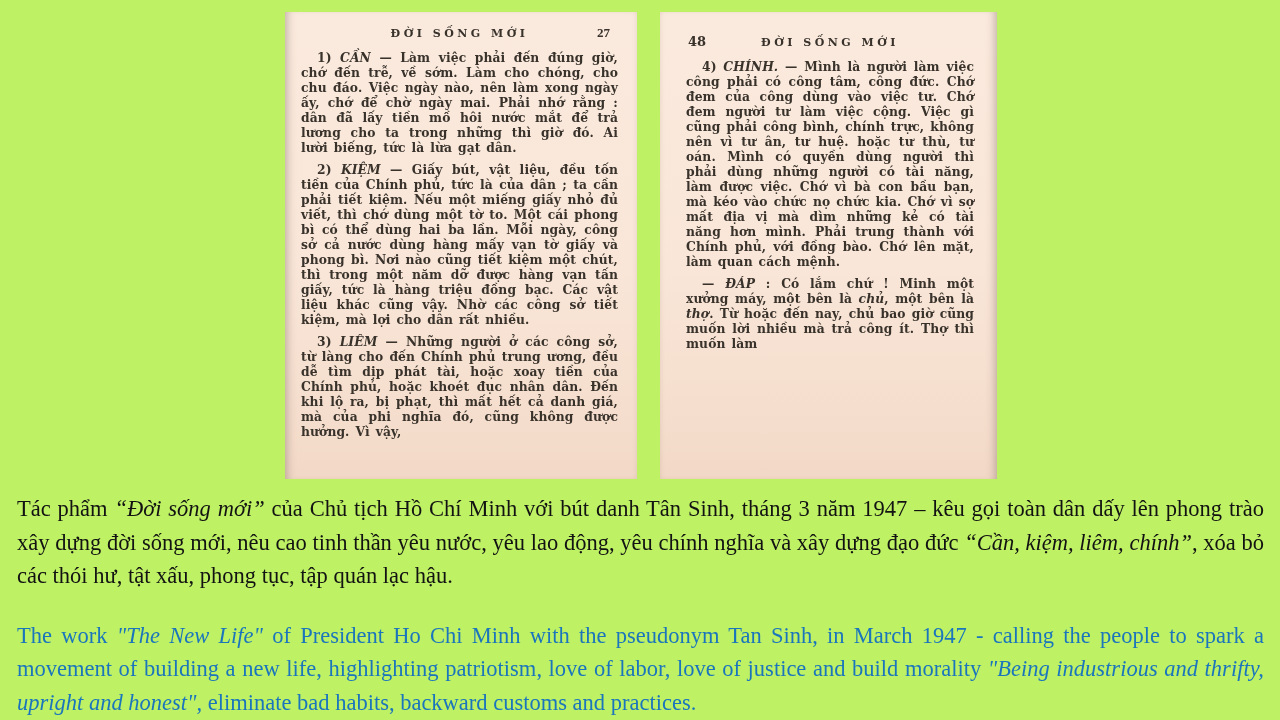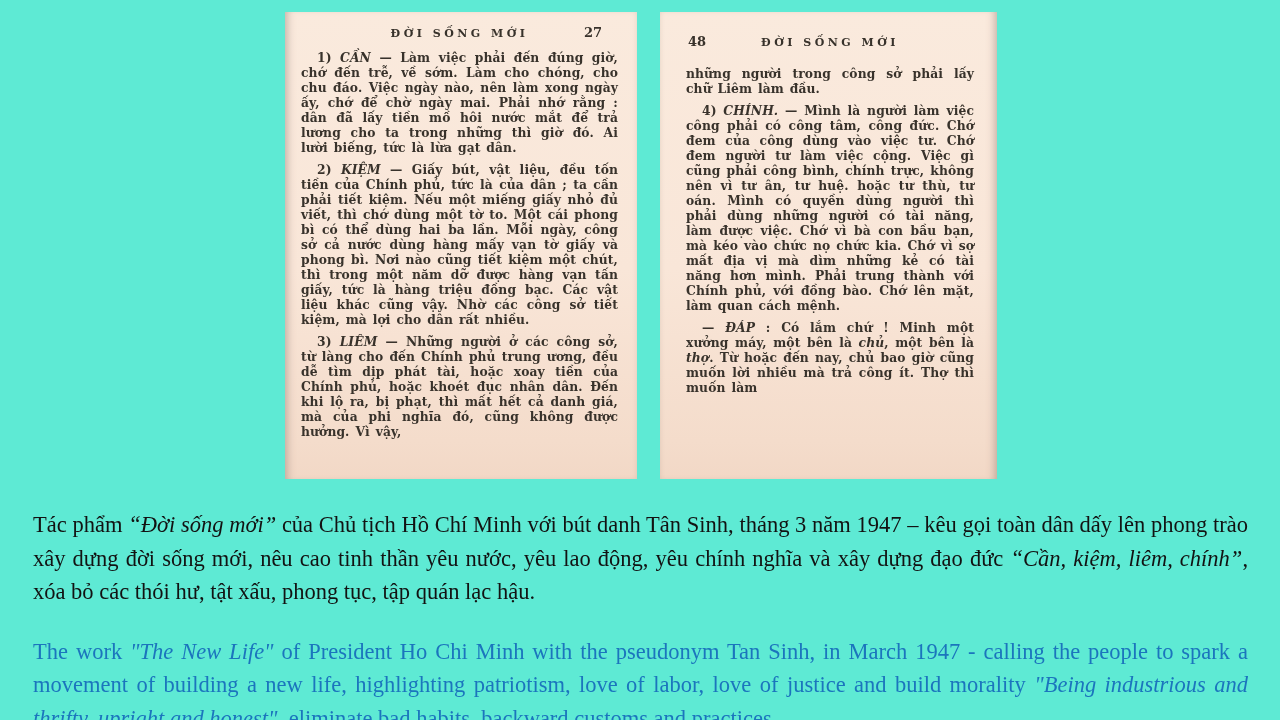--- a/index.html
+++ b/index.html
@@ -1,18 +1,18 @@
 <!DOCTYPE html>
 <html><head>
 <meta charset="utf-8">
 <style>
   html,body{margin:0;padding:0;background:#ffffff;}
   .stage{
     position:relative;width:1280px;height:720px;overflow:hidden;
-    background:#5eead4;font-family:"Liberation Serif",serif;
+    background:#bef264;font-family:"Liberation Serif",serif;
   }
   
   .scan-area{position:absolute;top:12px;left:285px;width:712px;height:467px;}
   .page{
     position:absolute;top:0;height:467px;
     background:linear-gradient(180deg,#faeadd 0%,#f9e6d8 55%,#f4dccb 92%,#f2d8c6 100%);
     color:#38322b;
     font-family:"DejaVu Serif",serif;
     font-weight:600;
   }
@@ -24,36 +24,36 @@
     left:375px;width:337px;padding:0 23px 0 26px;box-sizing:border-box;
     box-shadow:inset -8px 0 9px -6px rgba(120,100,90,.45), inset 3px 0 5px -3px rgba(120,100,90,.18);
   }
   .page-header{
     position:relative;display:block;height:16px;margin-top:15px;
     font-size:11px;letter-spacing:3.5px;font-weight:700;
   }
   .page-right .page-header{margin-top:24px;}
   .hdr-title{position:absolute;left:0;right:0;text-align:center;}
   .hdr-num{position:absolute;font-size:13px;letter-spacing:0;font-weight:700;}
-  .page-left .hdr-num{right:16px;top:-2px;}
+  .page-left .hdr-num{right:8px;top:-2px;font-family:Liberation Serif, serif;}
   .page-right .hdr-num{left:2px;top:-2px;}
   .book-p{
     margin:7px 0 0 0;font-size:12.3px;line-height:15px;
     text-align:justify;text-indent:16px;word-spacing:1.5px;letter-spacing:.1px;
   }
   .page-left .book-p:first-of-type{}
   .page-right .book-p.no-indent{text-indent:0;margin-top:14px;}
   .section-heading{
     text-align:center;font-size:13.5px;font-weight:700;margin:18px 0 6px 0;letter-spacing:2px;
   }
   .run-i{font-style:italic;}
   
   .captions{position:absolute;left:17px;right:16px;top:492px;}
   .caption{
-    margin:16px;font-size:22.5px;line-height:33.5px;text-align:justify;
+    margin:0;font-size:22.5px;line-height:33.5px;text-align:justify;
     font-family:"Liberation Serif",serif;
   }
   .caption-vi{color:#121212;}
   .caption-en{color:#1b75bd;margin-top:26px;}
 </style>
 </head>
 <body>
 
 <div class="stage">
 
@@ -67,21 +67,20 @@
       <p class="book-p"><span>1) </span><span class="run-i">CẦN</span><span> — Làm việc phải đến đúng giờ, chớ đến trễ, về sớm. Làm cho chóng, cho chu đáo. Việc ngày nào, nên làm xong ngày ấy, chớ để chờ ngày mai. Phải nhớ rằng : dân đã lấy tiền mồ hôi nước mắt để trả lương cho ta trong những thì giờ đó. Ai lười biếng, tức là lừa gạt dân.</span></p>
       <p class="book-p"><span>2) </span><span class="run-i">KIỆM</span><span> — Giấy bút, vật liệu, đều tốn tiền của Chính phủ, tức là của dân ; ta cần phải tiết kiệm. Nếu một miếng giấy nhỏ đủ viết, thì chớ dùng một tờ to. Một cái phong bì có thể dùng hai ba lần. Mỗi ngày, công sở cả nước dùng hàng mấy vạn tờ giấy và phong bì. Nơi nào cũng tiết kiệm một chút, thì trong một năm dỡ được hàng vạn tấn giấy, tức là hàng triệu đồng bạc. Các vật liệu khác cũng vậy. Nhờ các công sở tiết kiệm, mà lợi cho dân rất nhiều.</span></p>
       <p class="book-p"><span>3) </span><span class="run-i">LIÊM</span><span> — Những người ở các công sở, từ làng cho đến Chính phủ trung ương, đều dễ tìm dịp phát tài, hoặc xoay tiền của Chính phủ, hoặc khoét đục nhân dân. Đến khi lộ ra, bị phạt, thì mất hết cả danh giá, mà của phi nghĩa đó, cũng không được hưởng. Vì vậy,</span></p>
     </div>
 
     <div class="page page-right">
       <div class="page-header">
         <span class="hdr-num">48</span>
         <span class="hdr-title">ĐỜI SỐNG MỚI</span>
       </div>
-      <p class="book-p no-indent"><span>những người trong công sở phải lấy chữ Liêm làm đầu.</span></p>
       <p class="book-p"><span>4) </span><span class="run-i">CHÍNH.</span><span> — Mình là người làm việc công phải có công tâm, công đức. Chớ đem của công dùng vào việc tư. Chớ đem người tư làm việc cộng. Việc gì cũng phải công bình, chính trực, không nên vì tư ân, tư huệ. hoặc tư thù, tư oán. Mình có quyền dùng người thì phải dùng những người có tài năng, làm được việc. Chớ vì bà con bầu bạn, mà kéo vào chức nọ chức kia. Chớ vì sợ mất địa vị mà dìm những kẻ có tài năng hơn mình. Phải trung thành với Chính phủ, với đồng bào. Chớ lên mặt, làm quan cách mệnh.</span></p>
       <p class="book-p"><span>— </span><span class="run-i">ĐÁP</span><span> : Có lắm chứ ! Minh một xưởng máy, một bên là </span><span class="run-i">chủ</span><span>, một bên là </span><span class="run-i">thợ</span><span>. Từ hoặc đến nay, chủ bao giờ cũng muốn lời nhiều mà trả công ít. Thợ thì muốn làm</span></p>
     </div>
 
   </div>
 
   <div class="captions">
     <p class="caption caption-vi"><span>Tác phẩm </span><span class="run-i">“Đời sống mới”</span><span> của Chủ tịch Hồ Chí Minh với bút danh Tân Sinh, tháng 3 năm 1947 – kêu gọi toàn dân dấy lên phong trào xây dựng đời sống mới, nêu cao tinh thần yêu nước, yêu lao động, yêu chính nghĩa và xây dựng đạo đức </span><span class="run-i">“Cần, kiệm, liêm, chính”</span><span>, xóa bỏ các thói hư, tật xấu, phong tục, tập quán lạc hậu.</span></p>
     <p class="caption caption-en"><span>The work </span><span class="run-i">"The New Life"</span><span> of President Ho Chi Minh with the pseudonym Tan Sinh, in March 1947 - calling the people to spark a movement of building a new life, highlighting patriotism, love of labor, love of justice and build morality </span><span class="run-i">"Being industrious and thrifty, upright and honest",</span><span> eliminate bad habits, backward customs and practices.</span></p>
   </div>

